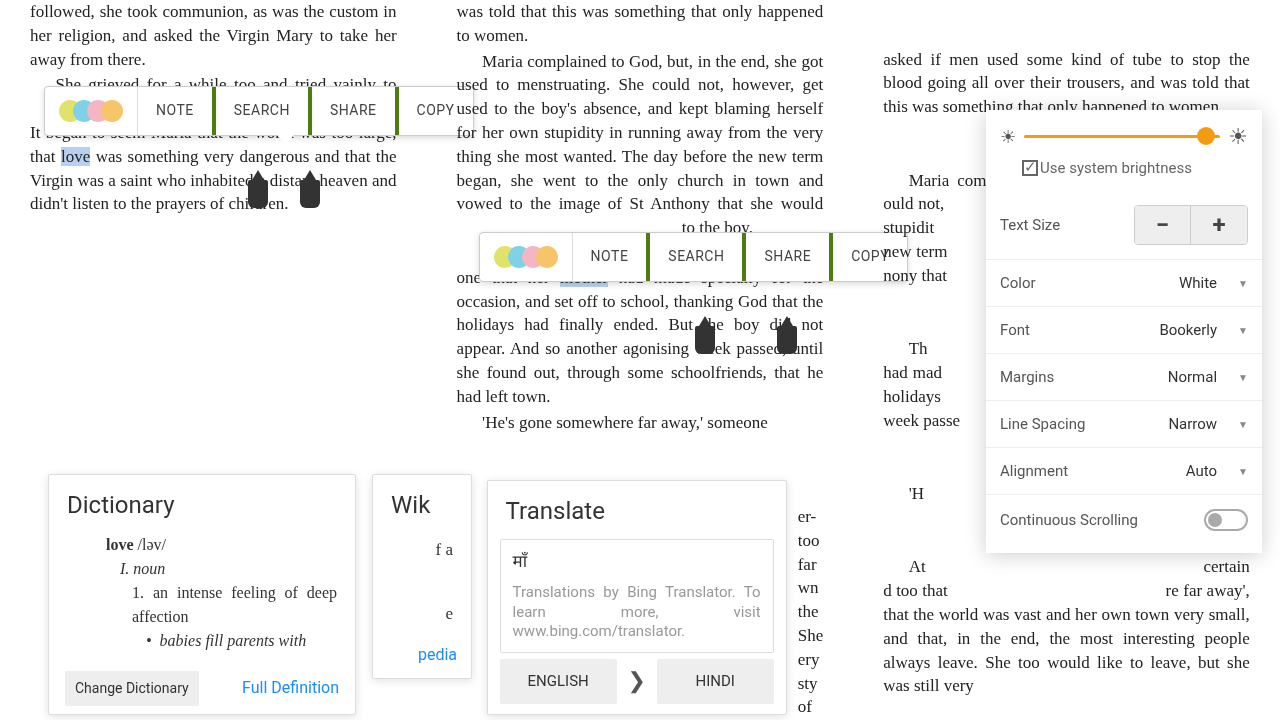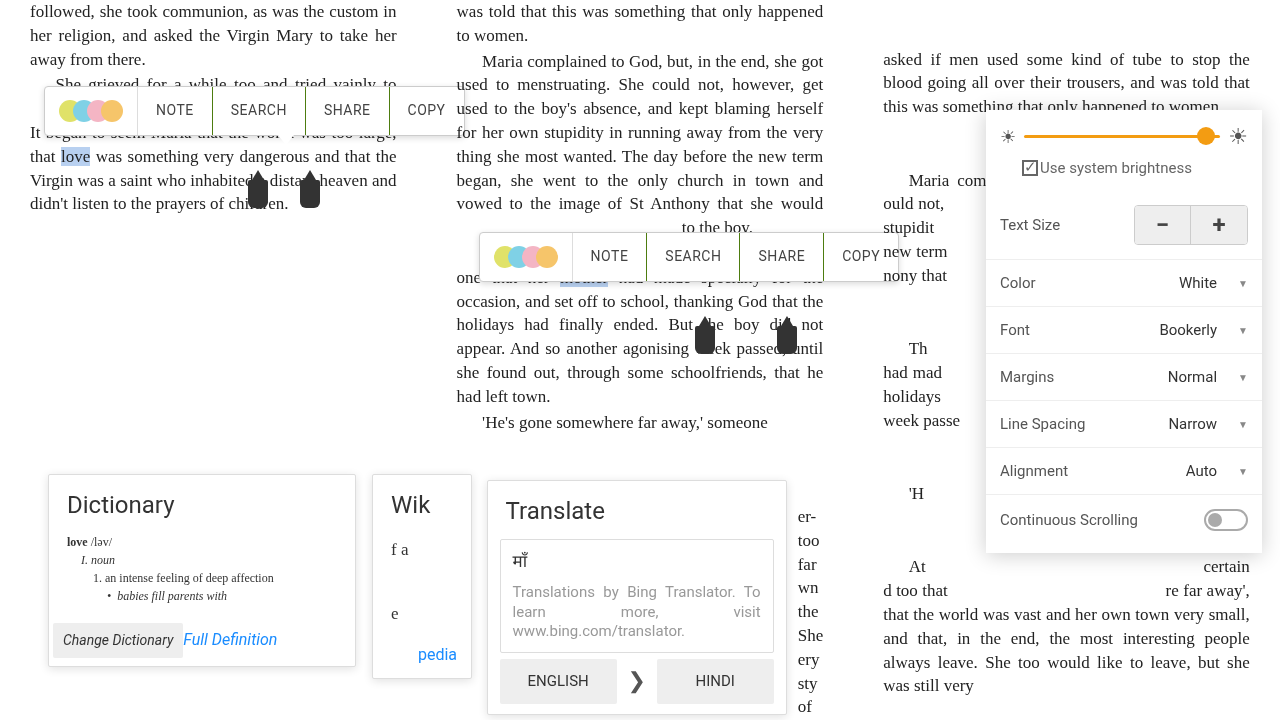--- a/index.html
+++ b/index.html
@@ -28,21 +28,21 @@
     display: flex;
     align-items: center;
     height: 50px;
     font-family: -apple-system, Roboto, Arial, sans-serif;
     font-size: 14px;
     color: #444;
   }
   .sel-toolbar .colors { display: flex; align-items: center; padding: 0 14px; border-right: 1px solid #ddd; height: 100%; }
   .cdot { width: 22px; height: 22px; border-radius: 50%; margin-left: -8px; }
   .cdot:first-child { margin-left: 0; }
-  .sel-toolbar .btn { padding: 0 18px; border-right: 1px solid #4d7c0f; height: 100%; display:flex; align-items:center; cursor:pointer; letter-spacing: 0.5px; }
+  .sel-toolbar .btn { padding: 0 18px; border-right: 4px solid #4d7c0f; height: 100%; display:flex; align-items:center; cursor:pointer; letter-spacing: 0.5px; }
   .sel-toolbar .btn:last-child { border-right: none; }
 
   .little-arrow {
     position: absolute;
     width: 0; height: 0;
     border-left: 8px solid transparent;
     border-right: 8px solid transparent;
     border-top: 10px solid #fff;
   }
   .sel-handle {
@@ -63,26 +63,26 @@
   .card {
     position: absolute;
     background: #fff;
     border: 1px solid #ddd;
     border-radius: 2px;
     box-shadow: 0 2px 10px rgba(0,0,0,0.12);
     font-family: -apple-system, Roboto, Arial, sans-serif;
     color: #333;
   }
   .card-title { font-size: 24px; font-weight: 400; padding: 14px 18px 10px; color: #333; }
-  .dict-body { padding: 0 18px 10px; font-size: 12px; text-align: left; line-height: 1.5; font-family: Georgia, serif; }
+  .dict-body { padding: 0 18px 10px; font-size: 16px; text-align: left; line-height: 1.5; font-family: Georgia, serif; margin-left: 39px; }
   .dict-word { font-weight: bold; }
   .dict-pos { font-style: italic; margin-left: 14px; }
   .dict-def { margin-left: 26px; text-align: justify; }
   .dict-ex { margin-left: 40px; font-style: italic; }
-  .card-footer { display: flex; align-items: center; padding: 8px 4px; font-style: italic; }
+  .card-footer { display: flex; justify-content: space-between; align-items: center; padding: 8px 16px; }
   .chip { background: #eee; padding: 8px 10px; border-radius: 2px; font-size: 14px; cursor:pointer; }
   .link { color: #1a8cff; font-size: 16px; cursor:pointer; }
 
   .trans-card .trans-in {
     margin: 0 12px 4px; border: 1px solid #ddd; border-radius: 2px;
     padding: 10px 12px; min-height: 100px; font-size: 15px;
   }
   .trans-result { color: #333; font-size: 17px; margin-bottom: 10px; }
   .trans-note { color: #999; font-size: 15px; line-height: 1.3; }
   .trans-foot { display:flex; align-items:center; justify-content:space-around; margin: 6px 12px 10px; }
@@ -154,21 +154,21 @@
         <div class="dict-ex"><span>•</span>&nbsp; <span>babies fill parents with</span></div>
       </div>
       <div class="card-footer">
         <div class="chip">Change Dictionary</div>
         <div class="link">Full Definition</div>
       </div>
     </div>
 
     <div class="card" style="left:372px; top:474px; width:100px; overflow:hidden;">
       <div class="card-title">Wik</div>
-      <div style="padding:0 18px; font-family:Georgia; line-height:2;">
+      <div style="padding:0 18px; text-align:right; font-family:Georgia; line-height:2;">
         <div>f a</div>
         <div style="margin-top:30px;">e</div>
       </div>
       <div style="padding:12px 14px; text-align:right;"><span class="link">pedia</span></div>
     </div>
   </div>
 
   <div class="col">
     <p>was told that this was something that only happened to women.</p>
     <p class="indent"><span>Maria complained to God, but, in the end, she got used to menstruating. She could not, however, get used to the boy's absence, and kept blaming herself for her own stupidity in running away from the very thing she most wanted. The day before the new term began, she went to the only church in town and vowed to the image of St Anthony that she would </span><span>&nbsp;&nbsp;&nbsp;&nbsp;&nbsp;&nbsp;&nbsp;&nbsp;&nbsp;&nbsp;&nbsp;&nbsp;&nbsp;&nbsp;&nbsp;&nbsp;&nbsp;&nbsp;&nbsp;&nbsp;&nbsp;&nbsp;&nbsp;&nbsp;&nbsp;&nbsp;&nbsp;&nbsp;&nbsp;&nbsp;&nbsp;&nbsp;&nbsp;&nbsp;&nbsp;&nbsp;&nbsp;&nbsp;&nbsp;&nbsp;&nbsp;&nbsp;&nbsp;&nbsp;&nbsp;&nbsp;&nbsp;&nbsp;&nbsp;&nbsp;&nbsp;&nbsp;</span><span> to the boy.</span></p>

